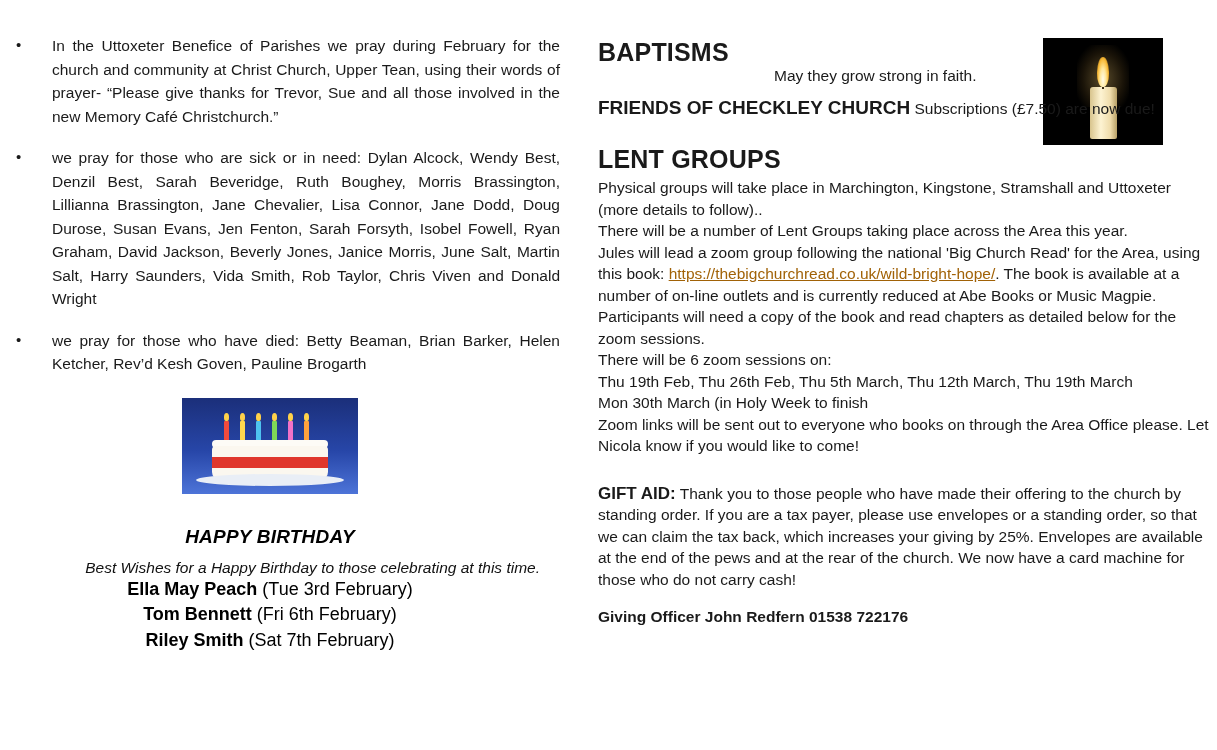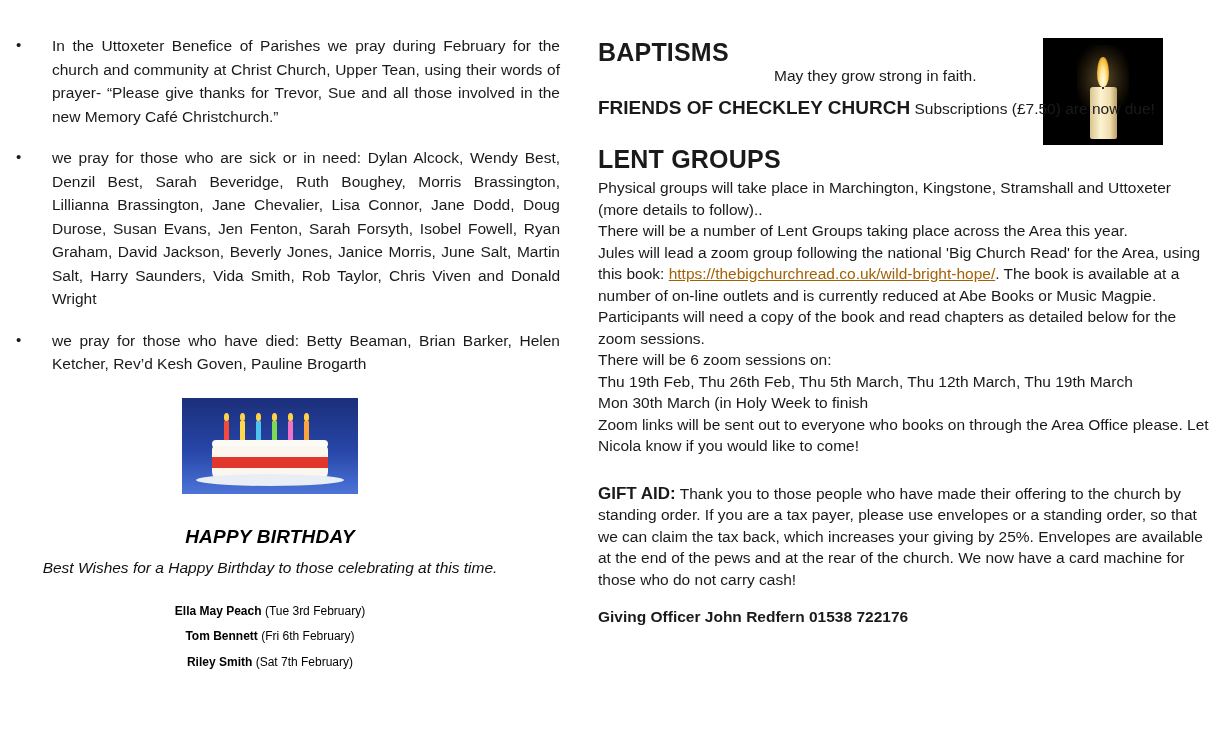--- a/index.html
+++ b/index.html
@@ -124,29 +124,28 @@
     font-weight: bold;
     font-size: 19px;
     text-align: center;
     width: 540px;
     letter-spacing: .2px;
   }
   .birthday-sub {
     margin-top: 11px;
     font-style: italic;
     font-size: 15.5px;
-    text-align: center;
+    text-align: right;
     width: 540px;
     color: #111;
   }
   .birthday-names {
-    margin-top: 22px;
     width: 540px;
     text-align: center;
-    font-size: 12px;
+    font-size: 18px;
     line-height: 25.5px;
   }
   .birthday-names .nm {
     font-weight: bold;
   }
   
   .right-col {
     position: absolute;
     left: 598px;
     top: 42px;

